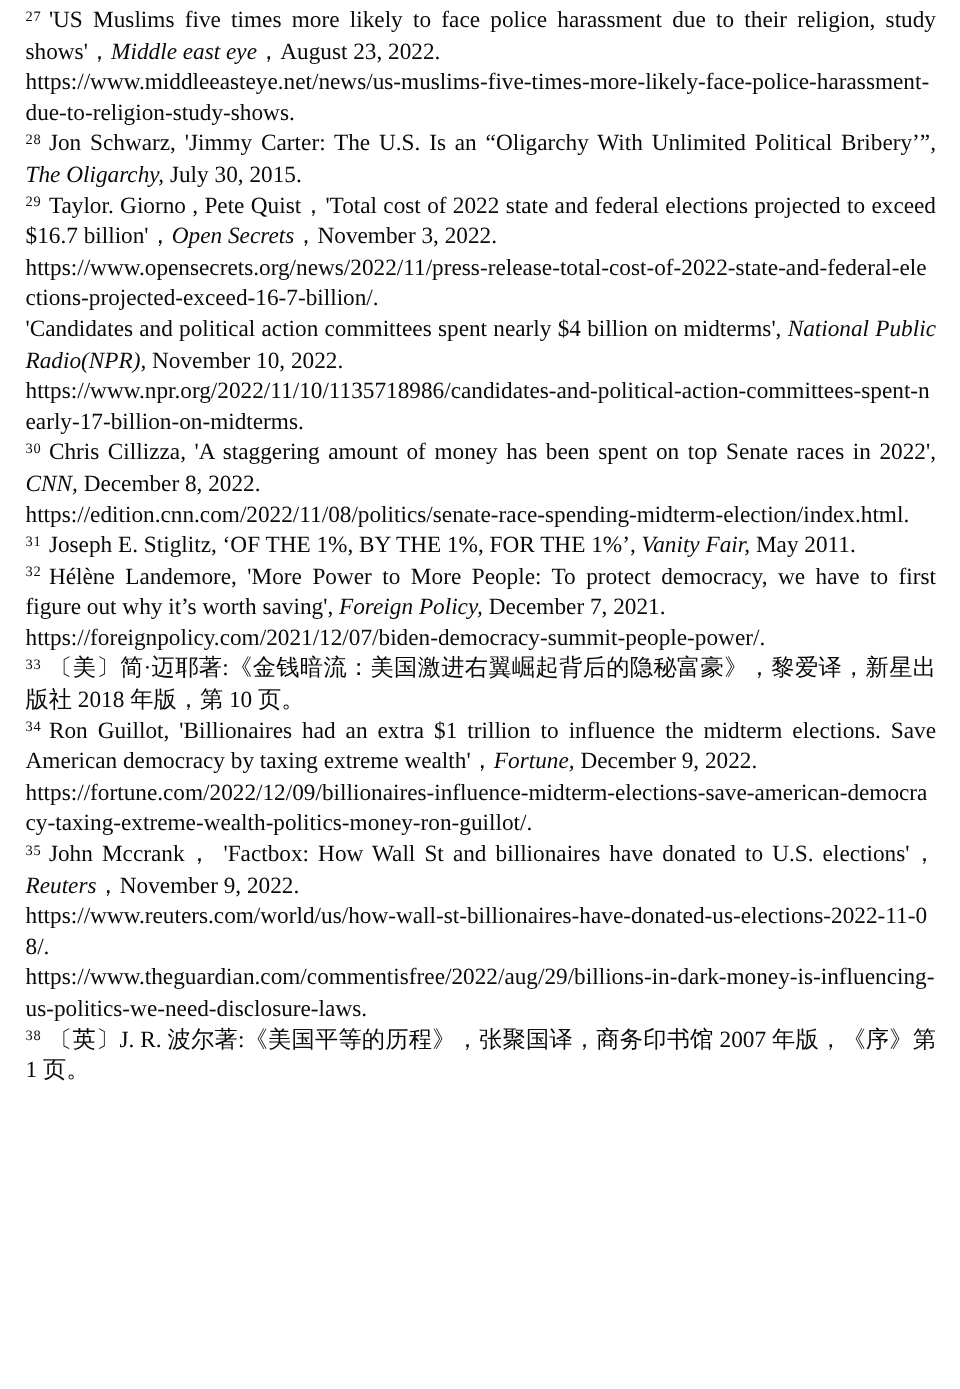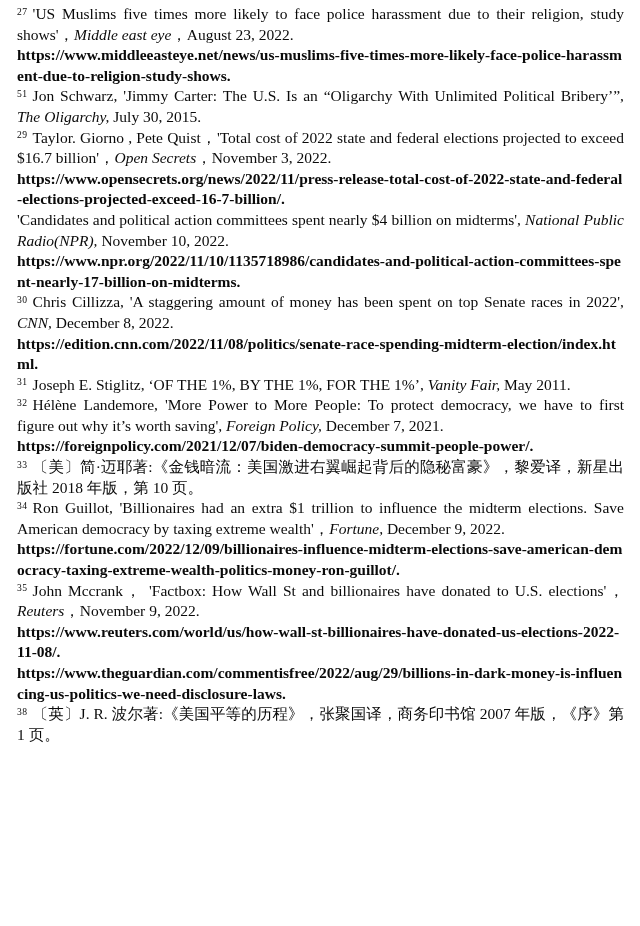--- a/index.html
+++ b/index.html
@@ -21,21 +21,20 @@
     color: #0a0a0a;
     -webkit-font-smoothing: antialiased;
   }
   .footnote { margin: 0; padding: 0; }
   .block {
     text-align: justify;
     text-justify: inter-word;
   }
   .block.url {
     word-break: break-all;
-    font-weight: bold;
   }
   .seg-i { font-style: italic; }
   .seg-n { font-style: normal; }
   sup.fn-num {
     font-size: 0.62em;
     line-height: 0;
     vertical-align: baseline;
     position: relative;
     top: -0.45em;
     margin-right: 5px;
@@ -45,21 +44,21 @@
 </head>
 <body>
 
 <div class="page">
   <div id="footnotes">
       <div class="footnote">
         <div class="block text"><sup class="fn-num">27</sup><span class="seg-n">'US Muslims five times more likely to face police harassment due to their religion, study shows'，</span><span class="seg-i">Middle east eye</span><span class="seg-n">，August 23, 2022.</span></div>
         <div class="block url"><span class="seg-n">https://www.middleeasteye.net/news/us-muslims-five-times-more-likely-face-police-harassment-due-to-religion-study-shows.</span></div>
       </div>
       <div class="footnote">
-        <div class="block text"><sup class="fn-num">51</sup><span class="seg-n">Jon Schwarz, 'Jimmy Carter: The U.S. Is an “Oligarchy With Unlimited Political Bribery’”, </span><span class="seg-i">The Oligarchy,</span><span class="seg-n"> July 30, 2015.</span></div>
+        <div class="block text"><sup class="fn-num">28</sup><span class="seg-n">Jon Schwarz, 'Jimmy Carter: The U.S. Is an “Oligarchy With Unlimited Political Bribery’”, </span><span class="seg-i">The Oligarchy,</span><span class="seg-n"> July 30, 2015.</span></div>
       </div>
       <div class="footnote">
         <div class="block text"><sup class="fn-num">29</sup><span class="seg-n">Taylor. Giorno , Pete Quist，'Total cost of 2022 state and federal elections projected to exceed $16.7 billion'，</span><span class="seg-i">Open Secrets</span><span class="seg-n">，November 3, 2022.</span></div>
         <div class="block url"><span class="seg-n">https://www.opensecrets.org/news/2022/11/press-release-total-cost-of-2022-state-and-federal-elections-projected-exceed-16-7-billion/.</span></div>
         <div class="block text"><span class="seg-n">'Candidates and political action committees spent nearly $4 billion on midterms', </span><span class="seg-i">National Public Radio(NPR),</span><span class="seg-n"> November 10, 2022.</span></div>
         <div class="block url"><span class="seg-n">https://www.npr.org/2022/11/10/1135718986/candidates-and-political-action-committees-spent-nearly-17-billion-on-midterms.</span></div>
       </div>
       <div class="footnote">
         <div class="block text"><sup class="fn-num">30</sup><span class="seg-n">Chris Cillizza, 'A staggering amount of money has been spent on top Senate races in 2022', </span><span class="seg-i">CNN,</span><span class="seg-n"> December 8, 2022.</span></div>
         <div class="block url"><span class="seg-n">https://edition.cnn.com/2022/11/08/politics/senate-race-spending-midterm-election/index.html.</span></div>

